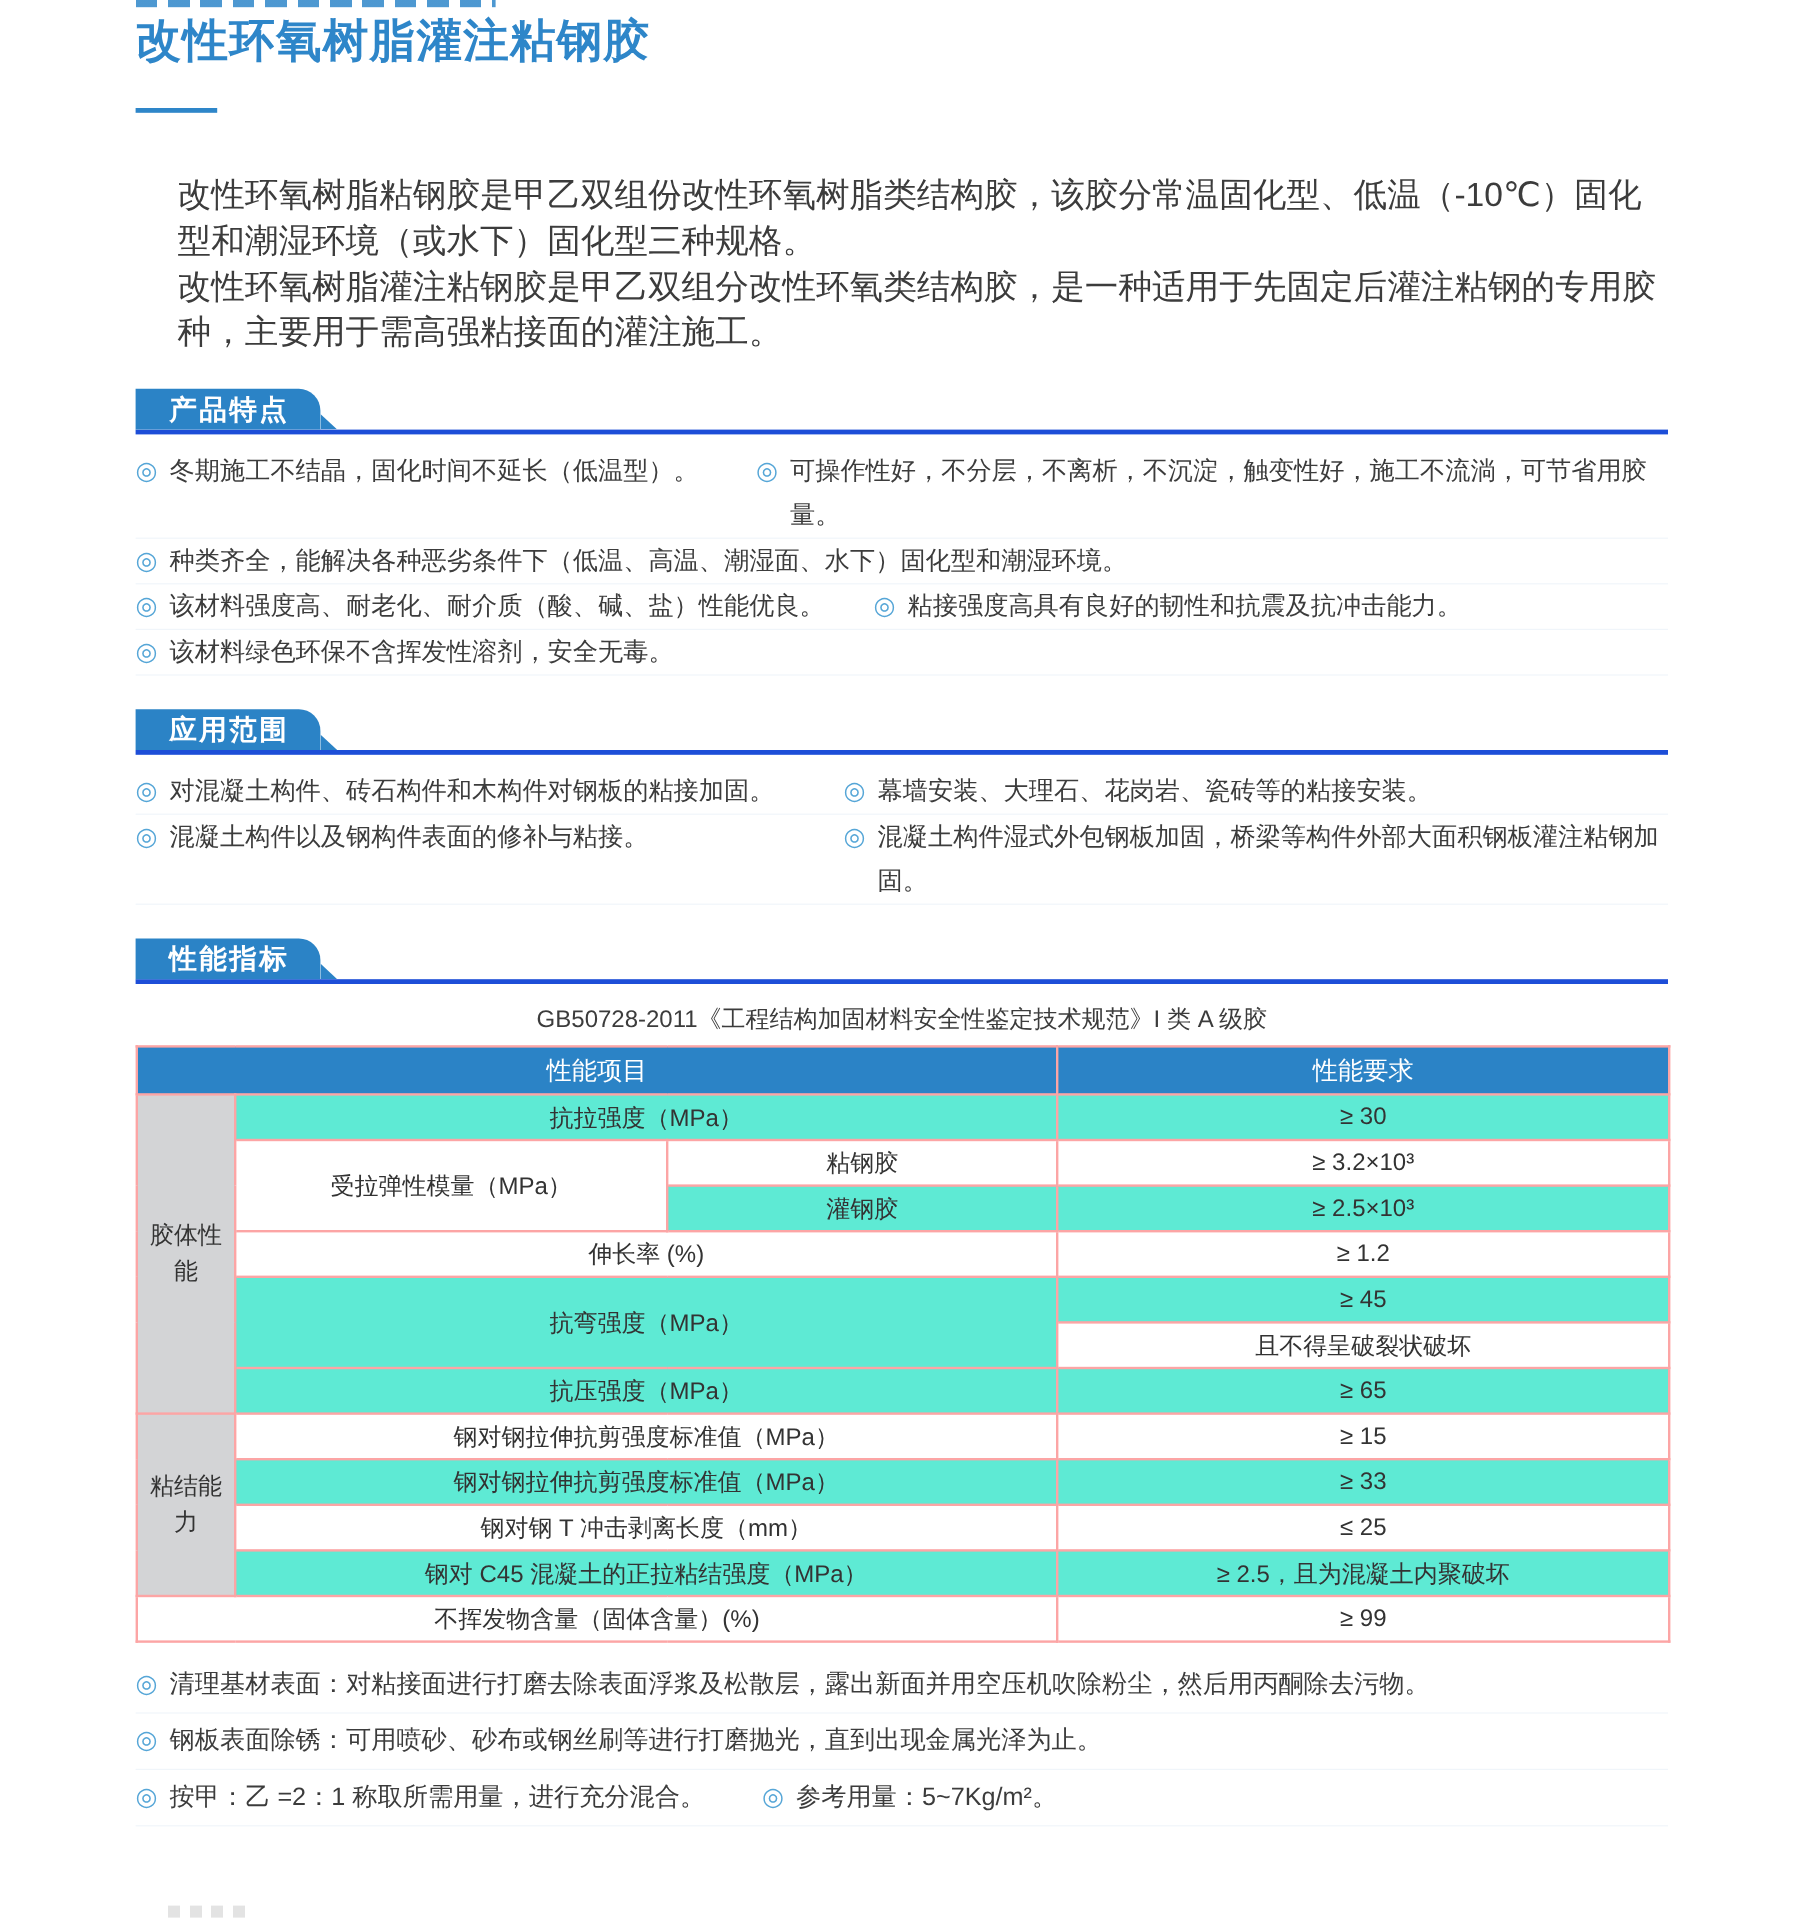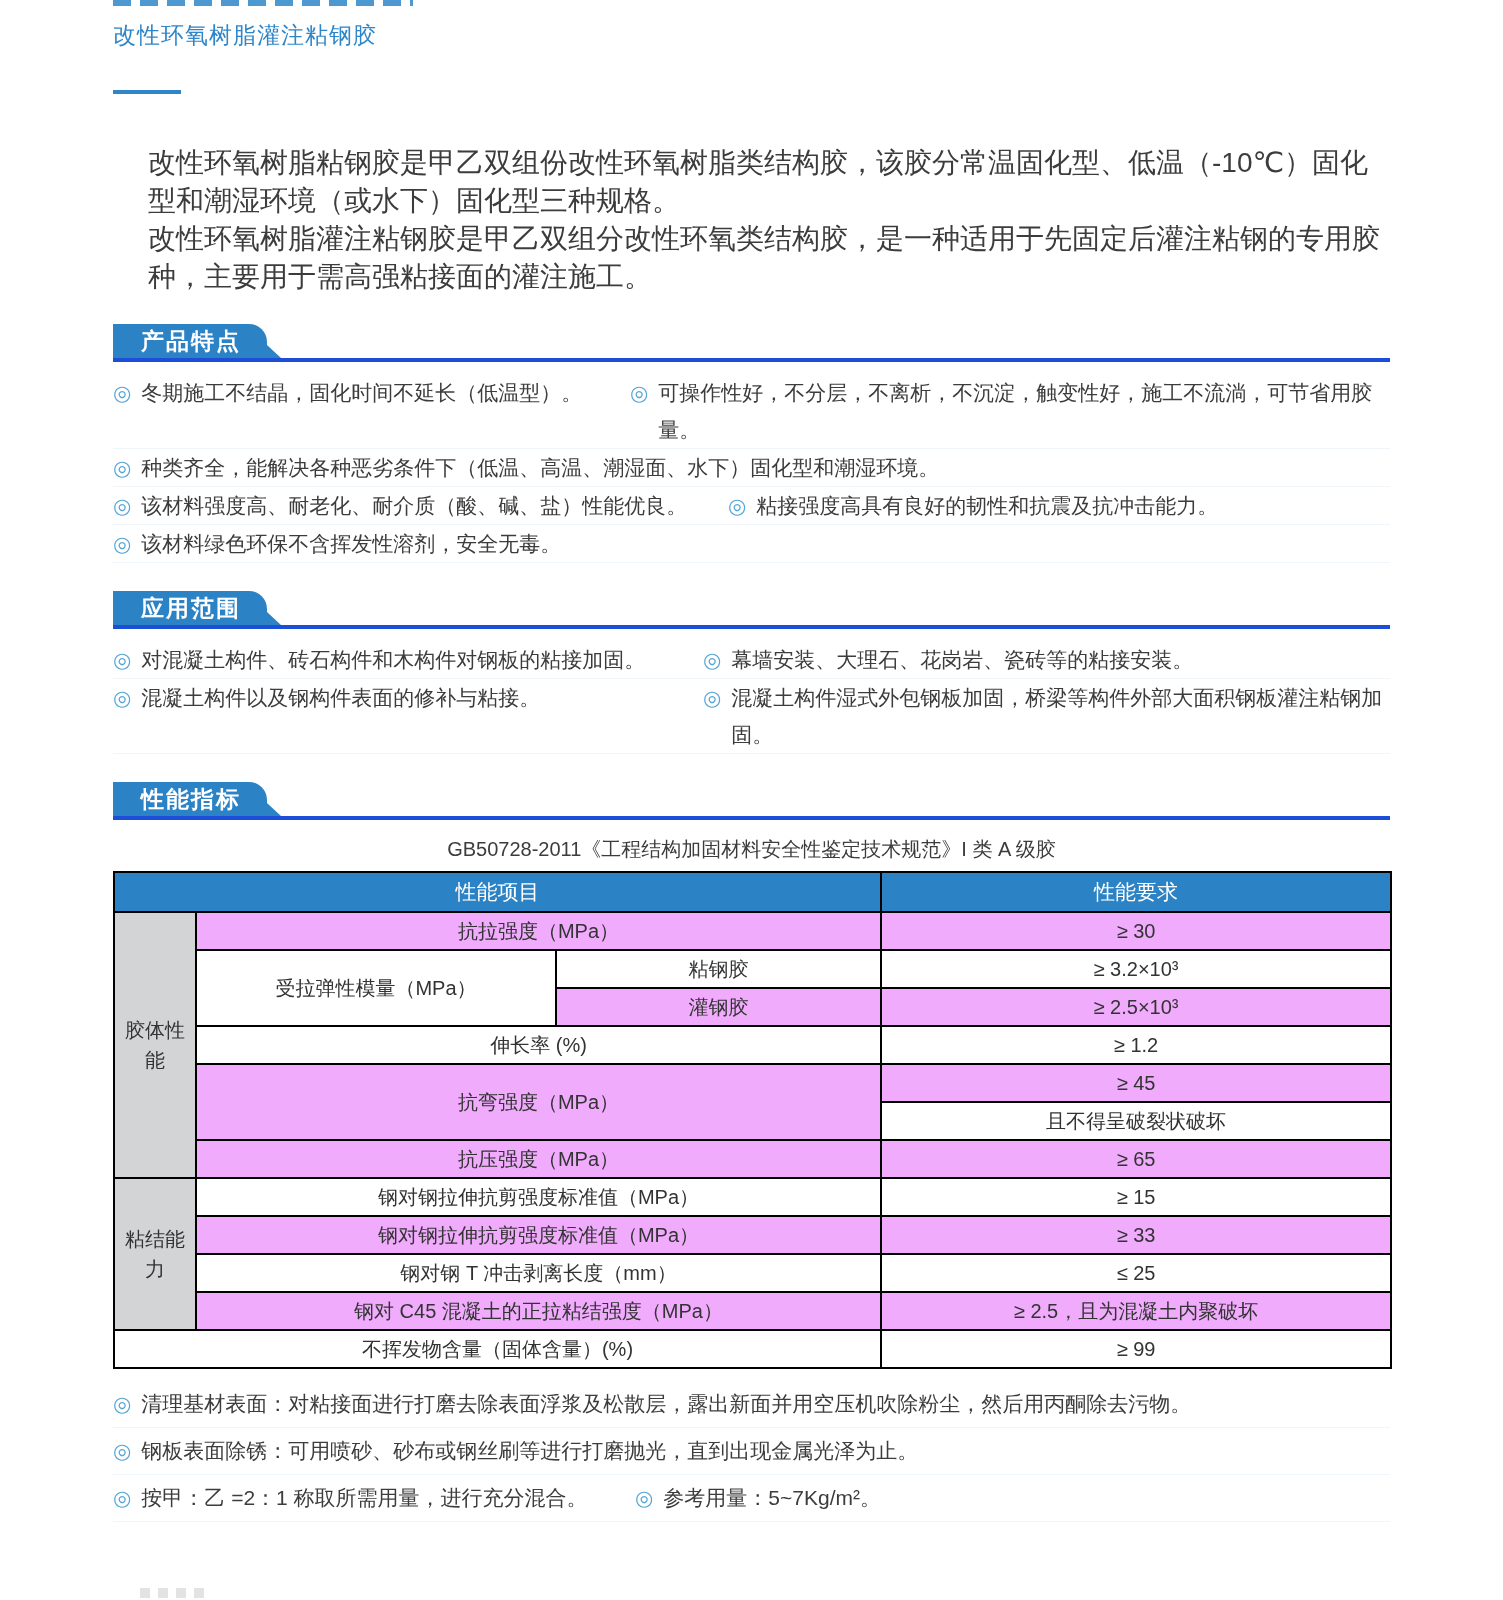--- a/index.html
+++ b/index.html
@@ -15,22 +15,22 @@
 
   
   .top-crop{
     height:6px;width:300px;margin-top:0;
     background:repeating-linear-gradient(90deg,#2e86c9 0 18px,transparent 18px 27px);
     opacity:.85;
   }
 
   h1.title{
     margin:10px 0 0 0;
-    font-size:23px;line-height:38px;
-    font-weight:normal;color:#2e86c9;letter-spacing:1px;
+    font-size:38px;line-height:38px;
+    font-weight:bold;color:#2e86c9;letter-spacing:1px;
   }
   .title-underline{width:68px;height:4px;background:#2e86c9;margin-top:36px;}
 
   .intro{margin-top:50px;}
   .intro p{
     margin:0;padding-left:35px;
     font-size:28px;line-height:38px;color:#3c3c3c;
   }
 
   .section-header{
@@ -74,30 +74,30 @@
   table.perf{
     margin-top:8px;width:1277px;
     border-collapse:collapse;table-layout:fixed;
     font-size:20px;color:#333333;
   }
   table.perf col.c-group{width:82px;}
   table.perf col.c-main{width:360px;}
   table.perf col.c-sub{width:325px;}
   table.perf col.c-req{width:510px;}
   table.perf th,table.perf td{
-    border:2px solid #000000;
+    border:2px solid #fca5a5;
     text-align:center;vertical-align:middle;
     height:36px;padding:0 6px;
     background:#ffffff;
   }
   table.perf th{
     background:#2b83c6;color:#ffffff;
     font-weight:normal;font-size:21px;height:38px;
   }
-  table.perf td.grey{background:#f0abfc;}
+  table.perf td.grey{background:#5eead4;}
   table.perf td.group-cell{
     background:#d3d4d6;
     line-height:30px;padding:0 6px;
   }
 
   .bottom-mark{
     position:absolute;left:140px;bottom:2px;
     width:70px;height:10px;
     background:repeating-linear-gradient(90deg,#e3e3e3 0 10px,transparent 10px 18px);
   }

